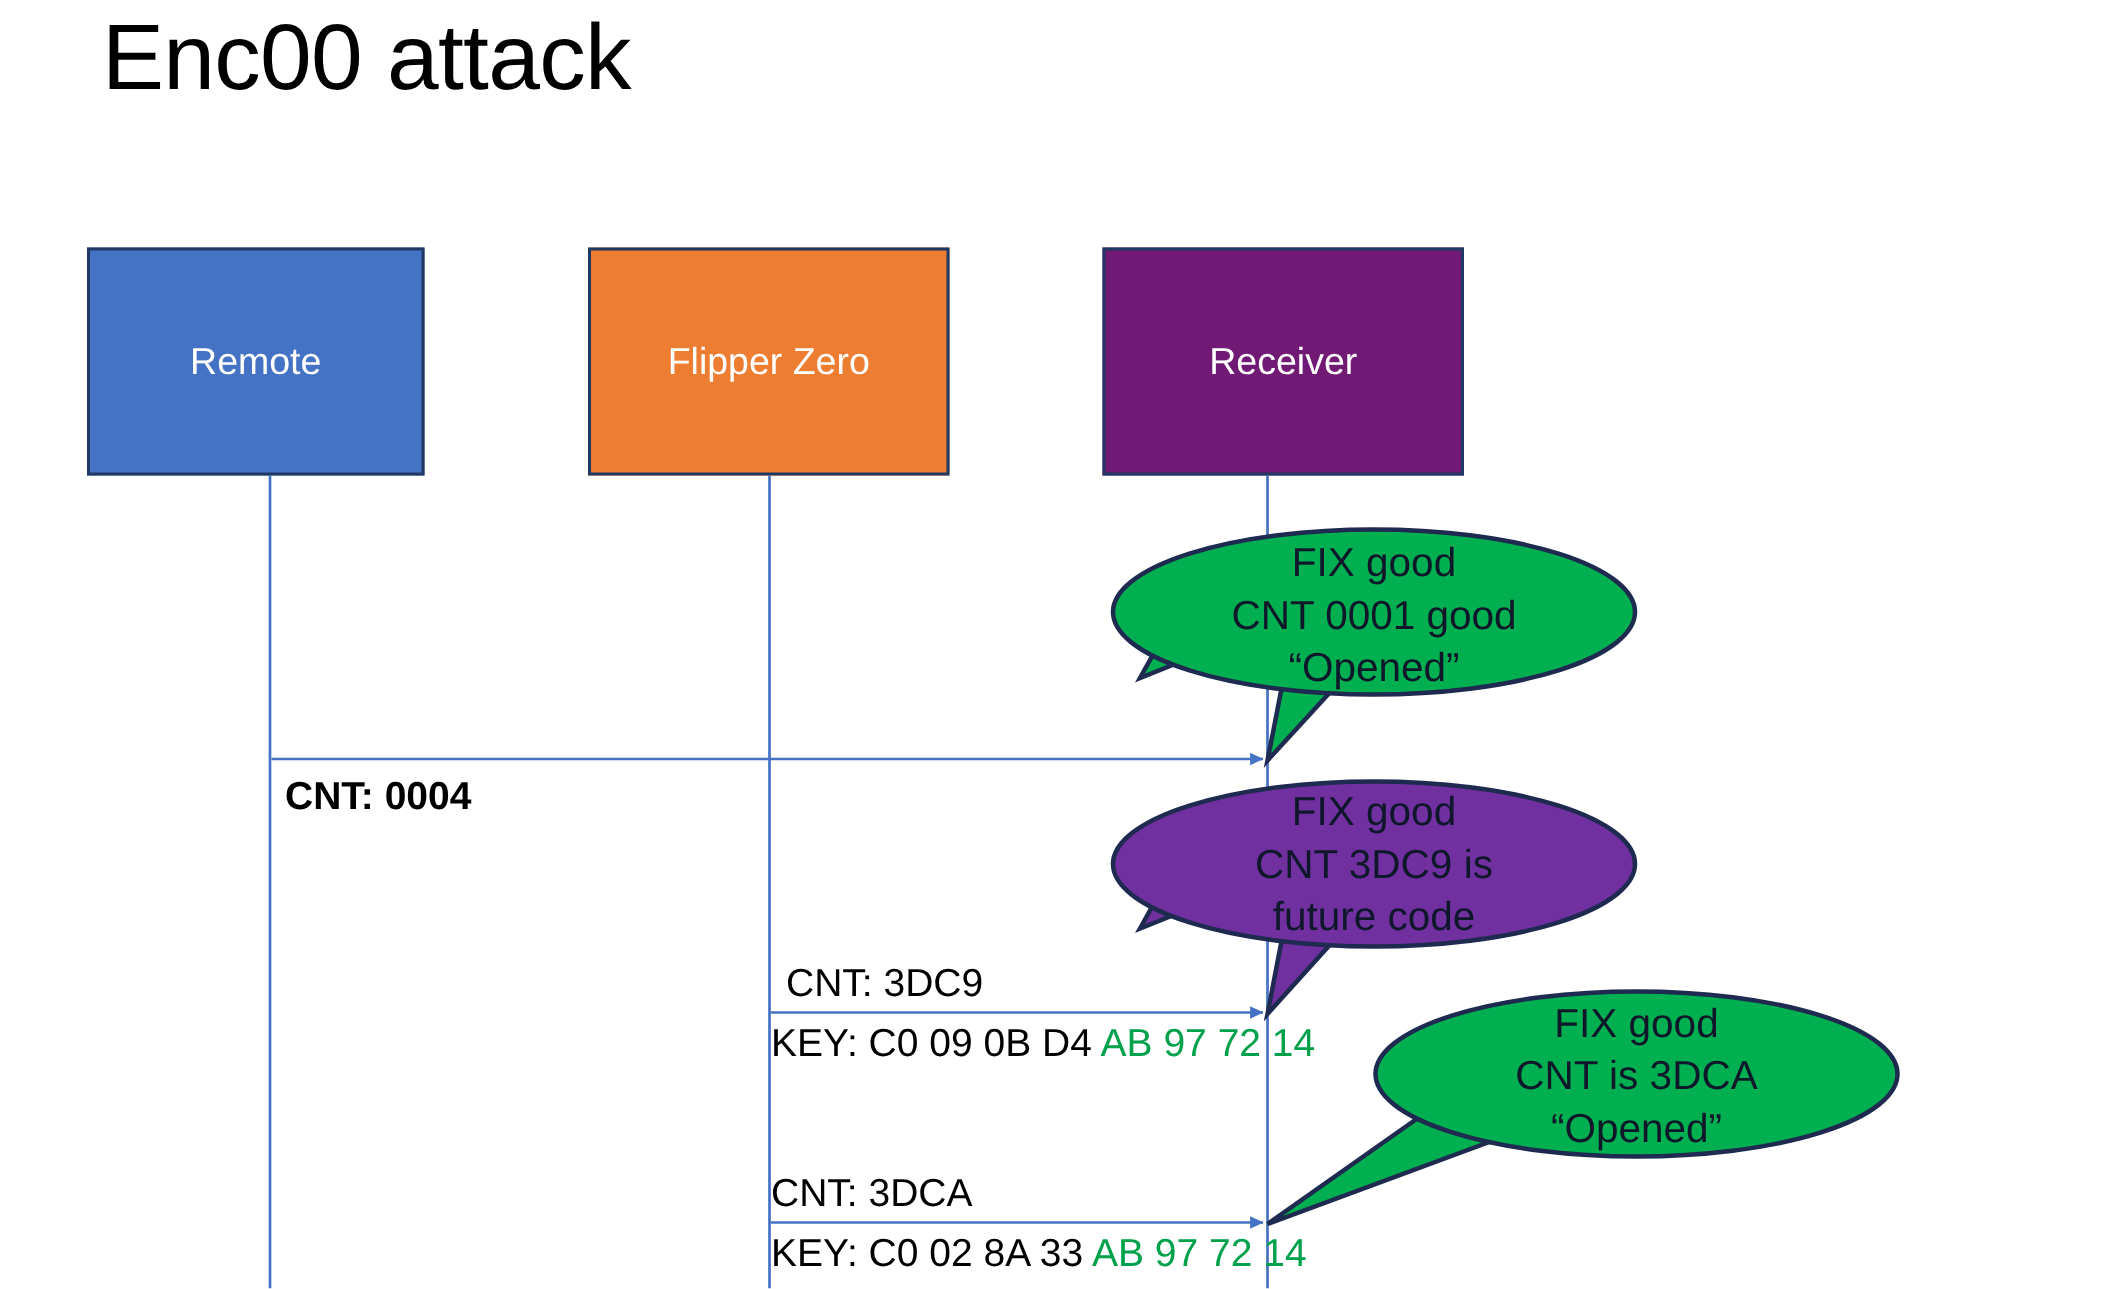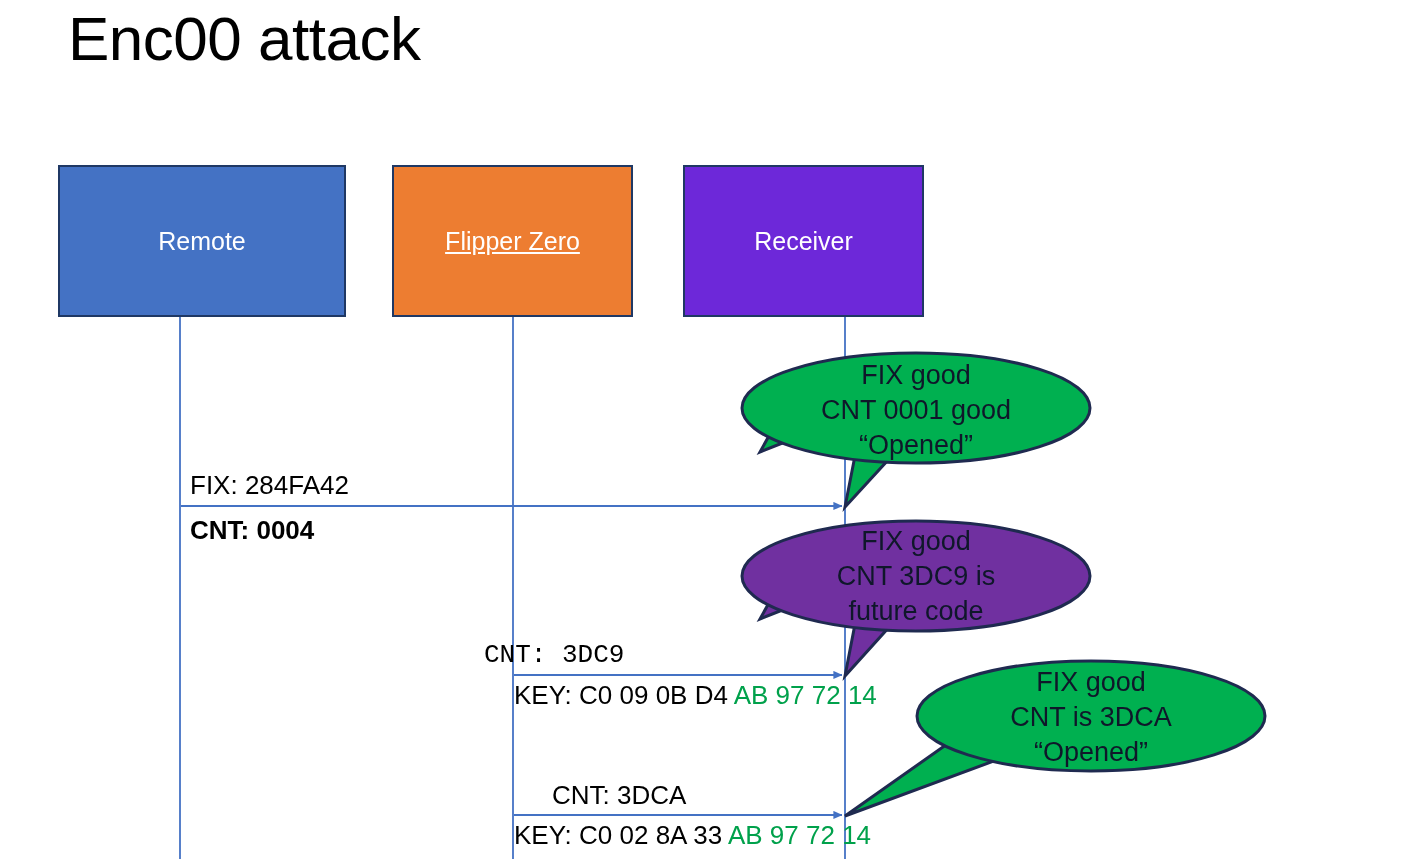--- a/index.html
+++ b/index.html
@@ -18,42 +18,42 @@
     color:#000000;letter-spacing:-0.5px;white-space:nowrap;
   }
 
   
   .actor{
     position:absolute;box-sizing:border-box;
     border:2px solid #1F3864;
     display:flex;align-items:center;justify-content:center;
     color:#ffffff;font-size:25px;font-weight:400;
   }
-  #actor-remote{left:58px;top:165px;width:288px;height:152px;background:#4472C4;}
-  #actor-flipper{left:392px;top:165px;width:241px;height:152px;background:#ED7D31;text-decoration:underline;}
-  #actor-receiver{left:683px;top:165px;width:241px;height:152px;background:#6d28d9;align-items:center;}
+  #actor-remote{left:58px;top:165px;width:225px;height:152px;background:#4472C4;}
+  #actor-flipper{left:392px;top:165px;width:241px;height:152px;background:#ED7D31;}
+  #actor-receiver{left:735px;top:165px;width:241px;height:152px;background:#701a75;align-items:center;}
 
   
   #overlay{position:absolute;left:0;top:0;width:1408px;height:859px;}
 
   
   .msg{
     position:absolute;white-space:nowrap;
     font-size:26px;line-height:1.18;color:#000000;
   }
   .msg .hex-red{color:#FF0000;font-weight:700;}
   .msg .hex-green{color:#00A14B;font-weight:700;}
   .msg .hex-green-n{color:#00A14B;font-weight:400;}
 
   #msg-fix{left:190px;top:470px;}
   #msg-cnt0004{left:190px;top:515px;font-weight:bold;}
   #msg-key1{left:190px;top:549px;}
-  #msg-cnt3dc9{left:484px;top:640px;font-family:Liberation Mono, monospace;}
+  #msg-cnt3dc9{left:524px;top:640px;}
   #msg-key2{left:514px;top:680px;}
-  #msg-cnt3dca{left:514px;top:780px;padding-left:38px;}
+  #msg-cnt3dca{left:514px;top:780px;}
   #msg-key3{left:514px;top:820px;text-align:right;}
 
   
   .bubble-text{
     position:absolute;text-align:center;color:#0f172a;
     font-size:27px;line-height:1.30;white-space:pre-line;
     pointer-events:none;
   }
   #bubble1-text{left:742px;top:358px;width:348px;}
   #bubble2-text{left:742px;top:524px;width:348px;}
@@ -112,21 +112,20 @@
   <div class="bubble-text" id="bubble1-text">FIX good
 CNT 0001 good
 “Opened”</div>
   <div class="bubble-text" id="bubble2-text">FIX good
 CNT 3DC9 is
 future code</div>
   <div class="bubble-text" id="bubble3-text">FIX good
 CNT is 3DCA
 “Opened”</div>
 
-  <div class="msg" id="msg-fix">FIX: 284FA42</div>
 
   <div class="msg" id="msg-cnt0004">CNT: 0004</div>
 
 
   <div class="msg" id="msg-cnt3dc9">CNT: 3DC9</div>
 
   <div class="msg" id="msg-key2">
     <span>KEY: C0 09 0B D4 </span><span class="hex-green-n">AB 97 72 14</span>
   </div>
 

